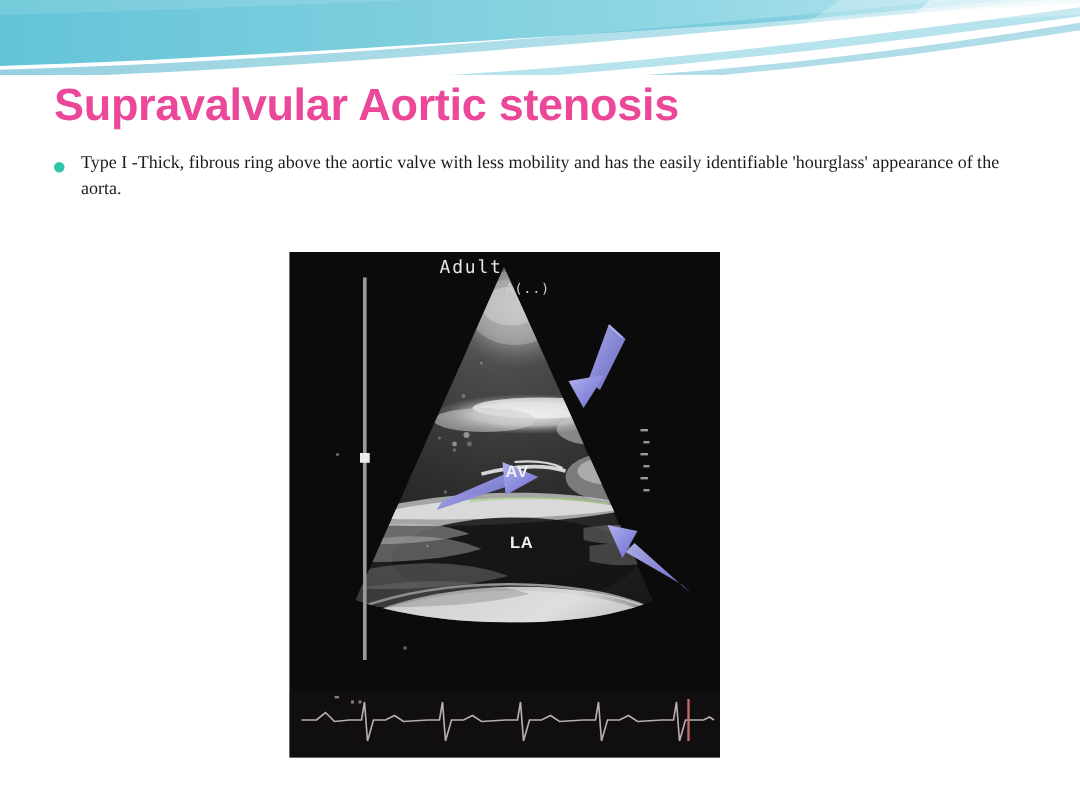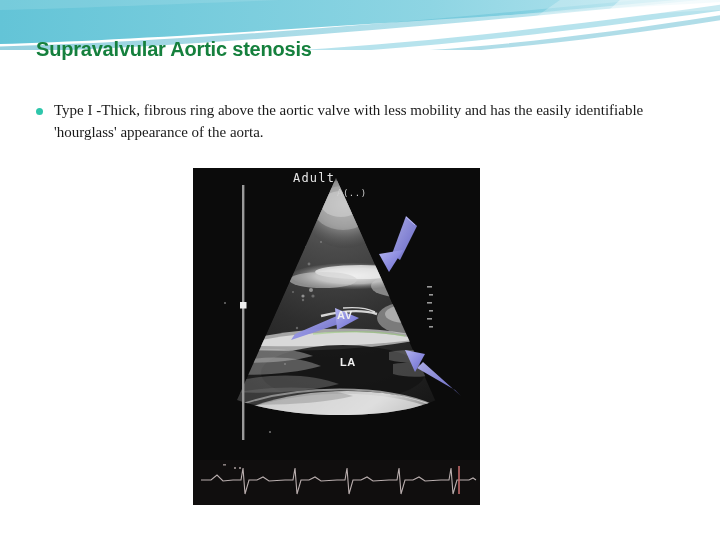--- a/index.html
+++ b/index.html
@@ -31,26 +31,26 @@
     width: 720px;
     height: 50px;
     overflow: hidden;
   }
   #header-band svg { display: block; }
 
   
   #slide-title {
     position: absolute;
     left: 36px;
-    top: 38px;
+    top: 54px;
     width: 650px;
     font-family: "Liberation Sans", sans-serif;
-    font-size: 20px;
+    font-size: 30px;
     font-weight: bold;
-    color: #15803d;
+    color: #ec4899;
     letter-spacing: -0.2px;
     white-space: nowrap;
   }
 
   
   #body-block {
     position: absolute;
     left: 36px;
     top: 100px;
     width: 660px;
@@ -64,21 +64,21 @@
     width: 7px;
     height: 7px;
     border-radius: 50%;
     background: #2ec6ab;
     margin-top: 8px;
     margin-right: 11px;
   }
   .bullet-text {
     flex: 1 1 auto;
     font-family: "Liberation Serif", serif;
-    font-size: 15px;
+    font-size: 12px;
     line-height: 1.45;
     color: #1a1a1a;
     text-align: left;
   }
 
   
   #figure {
     position: absolute;
     left: 193px;
     top: 168px;

